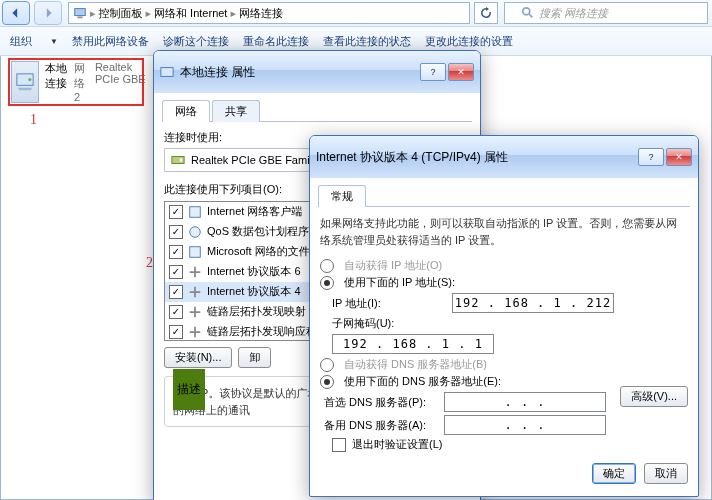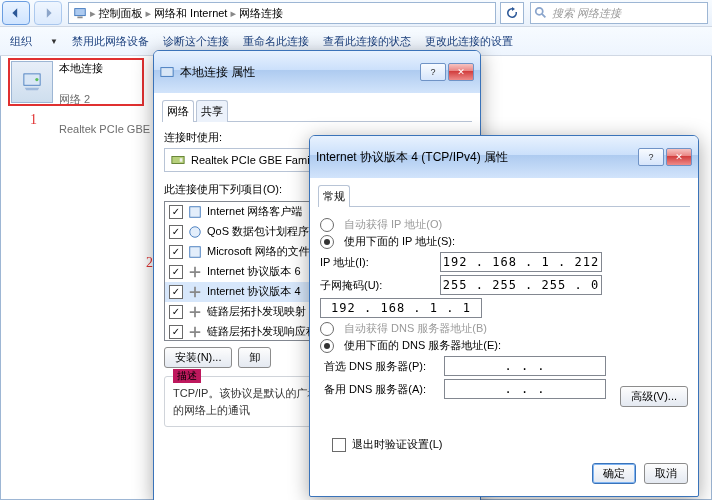--- a/index.html
+++ b/index.html
@@ -2,57 +2,57 @@
 <html><head>
 <meta charset="utf-8">
 <style>
   html,body{margin:0;padding:0;font:11px "Microsoft YaHei","SimSun",Tahoma,sans-serif;background:#fff;color:#000;width:712px;height:500px;overflow:hidden;position:relative}
   .explorer{position:absolute;left:0;top:0;width:712px;height:500px;box-shadow:inset 0 0 0 1px #9db6d4}
   .addr{height:26px;display:flex;align-items:center;border-bottom:1px solid #d0d8e4;background:linear-gradient(#f7fbff,#e9f1fb)}
   .navbtn{width:26px;height:22px;margin:0 2px;border:1px solid #6a9de0;border-radius:4px;background:linear-gradient(#eaf3ff,#cfe4ff);display:flex;align-items:center;justify-content:center}
   .navbtn svg{width:12px;height:12px;fill:#2b5797}
   .crumbs{flex:1;height:20px;margin:0 4px;border:1px solid #9db6d4;background:#fff;display:flex;align-items:center;padding:0 4px;gap:3px;font-size:11px}
   .crumb-sep{color:#888}
-  .searchbox{width:170px;height:20px;margin-right:4px;border:1px solid #9db6d4;background:#fff;display:flex;align-items:center;padding:0 3px;color:#9a9a9a;font-style:italic;gap:4px}
+  .searchbox{width:170px;height:20px;margin-right:4px;border:1px solid #9db6d4;background:#fff;display:flex;align-items:center;padding:0 16px;color:#9a9a9a;font-style:italic;gap:4px}
   .refresh{width:22px;height:20px;border:1px solid #9db6d4;background:#fff;margin-right:6px;display:flex;align-items:center;justify-content:center}
   .toolbar{height:28px;display:flex;align-items:center;gap:14px;border-bottom:1px solid #d0d8e4;background:linear-gradient(#f7fbff,#eef5fe);padding:0 10px}
   .tbitem{display:flex;align-items:center;gap:18px;color:#1a3f7d}
   .tbitem .drop{font-size:8px;color:#333}
   .area{position:absolute;left:6px;top:58px;width:146px;height:68px;display:flex;align-items:flex-start;gap:6px;border:1px solid transparent}
   .callout{position:absolute;border:2px solid #e03030;pointer-events:none}
   .callnum{position:absolute;color:#e03030;font:14px SimSun}
   .connicon{width:40px;height:40px;background:linear-gradient(#e7eef8,#cedeee);border:1px solid #9db6d4;display:flex;align-items:center;justify-content:center;margin:2px 0 0 4px}
   .connicon svg{width:26px;height:26px}
-  .conntxt{display:flex;flex-direction:column;gap:16px;font-size:11px;padding-top:2px}
+  .conntxt{display:flex;flex-direction:row;gap:1px;font-size:11px;padding-top:2px}
   .conntxt .muted{color:#6d6d6d}
 
   .win{position:absolute;background:#fff;border:1px solid #3a73b9;border-radius:6px 6px 2px 2px;box-shadow:0 4px 20px rgba(0,0,0,.35)}
   .win .title{height:26px;background:linear-gradient(#e8f2fe,#cbe0fb 45%,#aecbf0 46%,#d2e4fb);border-radius:5px 5px 0 0;display:flex;align-items:center;padding:8px 6px;font-size:12px}
   .win .title .ticon{width:14px;height:14px;margin-right:6px}
   .win .title .sp{flex:1}
   .winbtn{width:24px;height:16px;margin-left:2px;border:1px solid #6f93c6;border-radius:2px;background:linear-gradient(#f8fbff,#d6e5fb);display:flex;align-items:center;justify-content:center;font-size:9px;color:#2b2b2b}
   .winbtn.close{background:linear-gradient(#f6c3c1,#e98381 45%,#d23e3e 46%,#ee8b89);color:#fff}
   .tabs{display:flex;border-bottom:1px solid #b8c4d6;margin:6px 8px 0 8px}
-  .tab{padding:3px 4px;border:1px solid #b8c4d6;border-bottom:none;background:#ecf2fb;border-radius:3px 3px 0 0;margin-right:2px;position:relative;top:1px}
+  .tab{padding:3px 12px;border:1px solid #b8c4d6;border-bottom:none;background:#ecf2fb;border-radius:3px 3px 0 0;margin-right:2px;position:relative;top:1px}
   .tab.active{background:#fff}
   .body{padding:8px 10px 10px 10px}
 
   
   .w1{left:153px;top:50px;width:326px;height:450px}
   .row{display:flex;align-items:center;gap:6px;margin:2px 0}
   .netname{border:1px solid #b8c4d6;background:#fff;padding:4px 6px;margin:3px 0 10px 0}
   .listlabel{margin-bottom:4px}
   .itemlist{border:1px solid #828790;height:138px;overflow:hidden;background:#fff}
   .itemlist .it{display:flex;align-items:center;gap:5px;height:19px;padding:0 4px;border-bottom:1px solid transparent}
   .chk{width:12px;height:12px;border:1px solid #6a6a6a;background:#fff;display:flex;align-items:center;justify-content:center;font-size:10px;line-height:10px}
   .smicon{width:14px;height:14px}
   .btnrow{display:flex;gap:6px;margin-top:6px}
   .btn{border:1px solid #8c8c8c;background:linear-gradient(#fdfdfd,#e4e9f1);padding:2px 10px;border-radius:3px;font-size:11px}
   .group{border:1px solid #d0d4da;border-radius:3px;padding:8px;margin-top:8px;position:relative}
-  .group .glabel{position:absolute;top:-8px;left:8px;background:#be185d;padding:0 4px;font-size:10px}
+  .group .glabel{position:absolute;top:-8px;left:8px;background:#4d7c0f;padding:12px 4px;font-size:12px}
   .desc{font-size:11px;color:#333;line-height:1.5}
 
   
   .w2{left:309px;top:135px;width:388px;height:360px}
   .radio{width:12px;height:12px;border:1px solid #6a6a6a;border-radius:50%;display:inline-flex;align-items:center;justify-content:center;margin-right:4px}
   .radio.on::after{content:"";width:6px;height:6px;background:#333;border-radius:50%}
   .disabled{color:#9a9a9a}
   .field{display:flex;align-items:center;margin:3px 0}
   .field label{flex:0 0 120px}
   .ipbox{flex:0 0 160px;height:18px;border:1px solid #828790;background:#fff;display:flex;align-items:center;justify-content:center;font:12px Consolas,monospace;letter-spacing:1px}
@@ -242,37 +242,37 @@
   <div class="title">
     <span>Internet 协议版本 4 (TCP/IPv4) 属性</span>
     <span class="sp"></span>
     <div class="winbtn">?</div>
     <div class="winbtn close">✕</div>
   </div>
   <div class="tabs">
       <div class="tab active"><span>常规</span></div>
     </div>
   <div class="body">
+    <div class="desc" style="margin-bottom:10px">如果网络支持此功能，则可以获取自动指派的 IP 设置。否则，您需要从网络系统管理员处获得适当的 IP 设置。</div>
 
     <div class="row disabled">
         <span class="radio"></span>
         <span>自动获得 IP 地址(O)</span>
       </div>
     <div class="row">
         <span class="radio on"></span>
         <span>使用下面的 IP 地址(S):</span>
       </div>
-    <div style="margin-left:0">
+    <div style="margin-left:12px">
       <div class="field">
           <label>IP 地址(I):</label>
           <div class="ipbox">192 . 168 .  1  . 212</div>
         </div>
       <div class="field">
           <label>子网掩码(U):</label>
-          <div class="ipbox">255 . 255 . 255 .  0</div>
         </div>
       <div class="field">
           <div class="ipbox">192 . 168 .  1  .  1</div>
         </div>
     </div>
 
     <div class="row disabled" style="">
         <span class="radio"></span>
         <span>自动获得 DNS 服务器地址(B)</span>
       </div>

